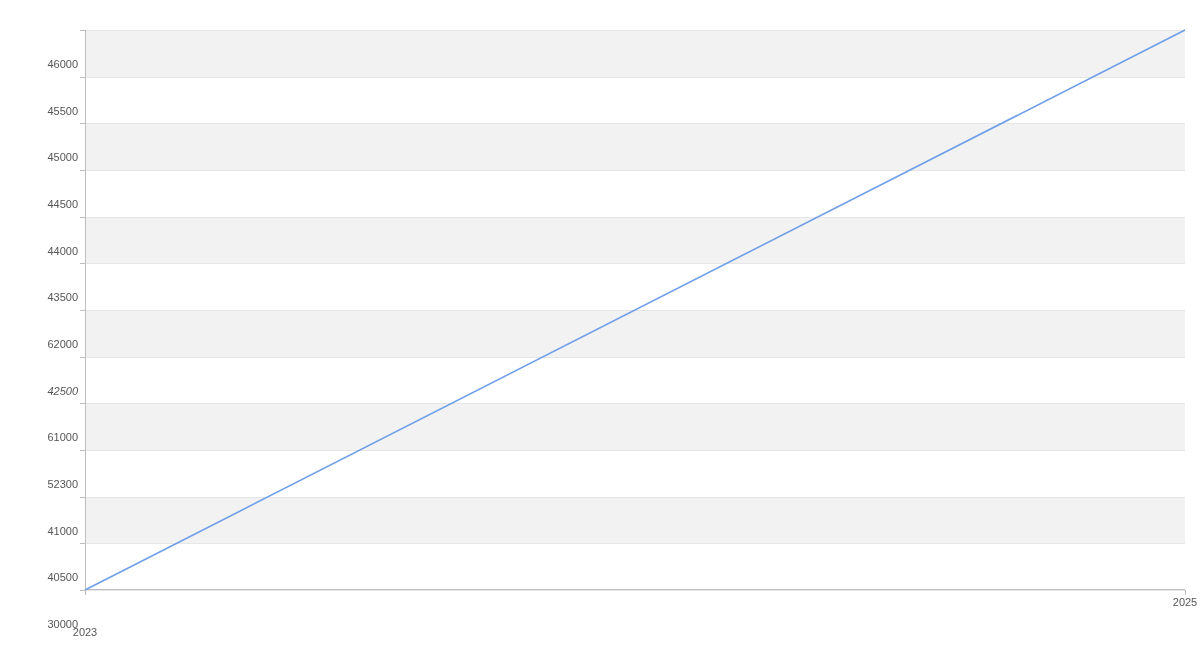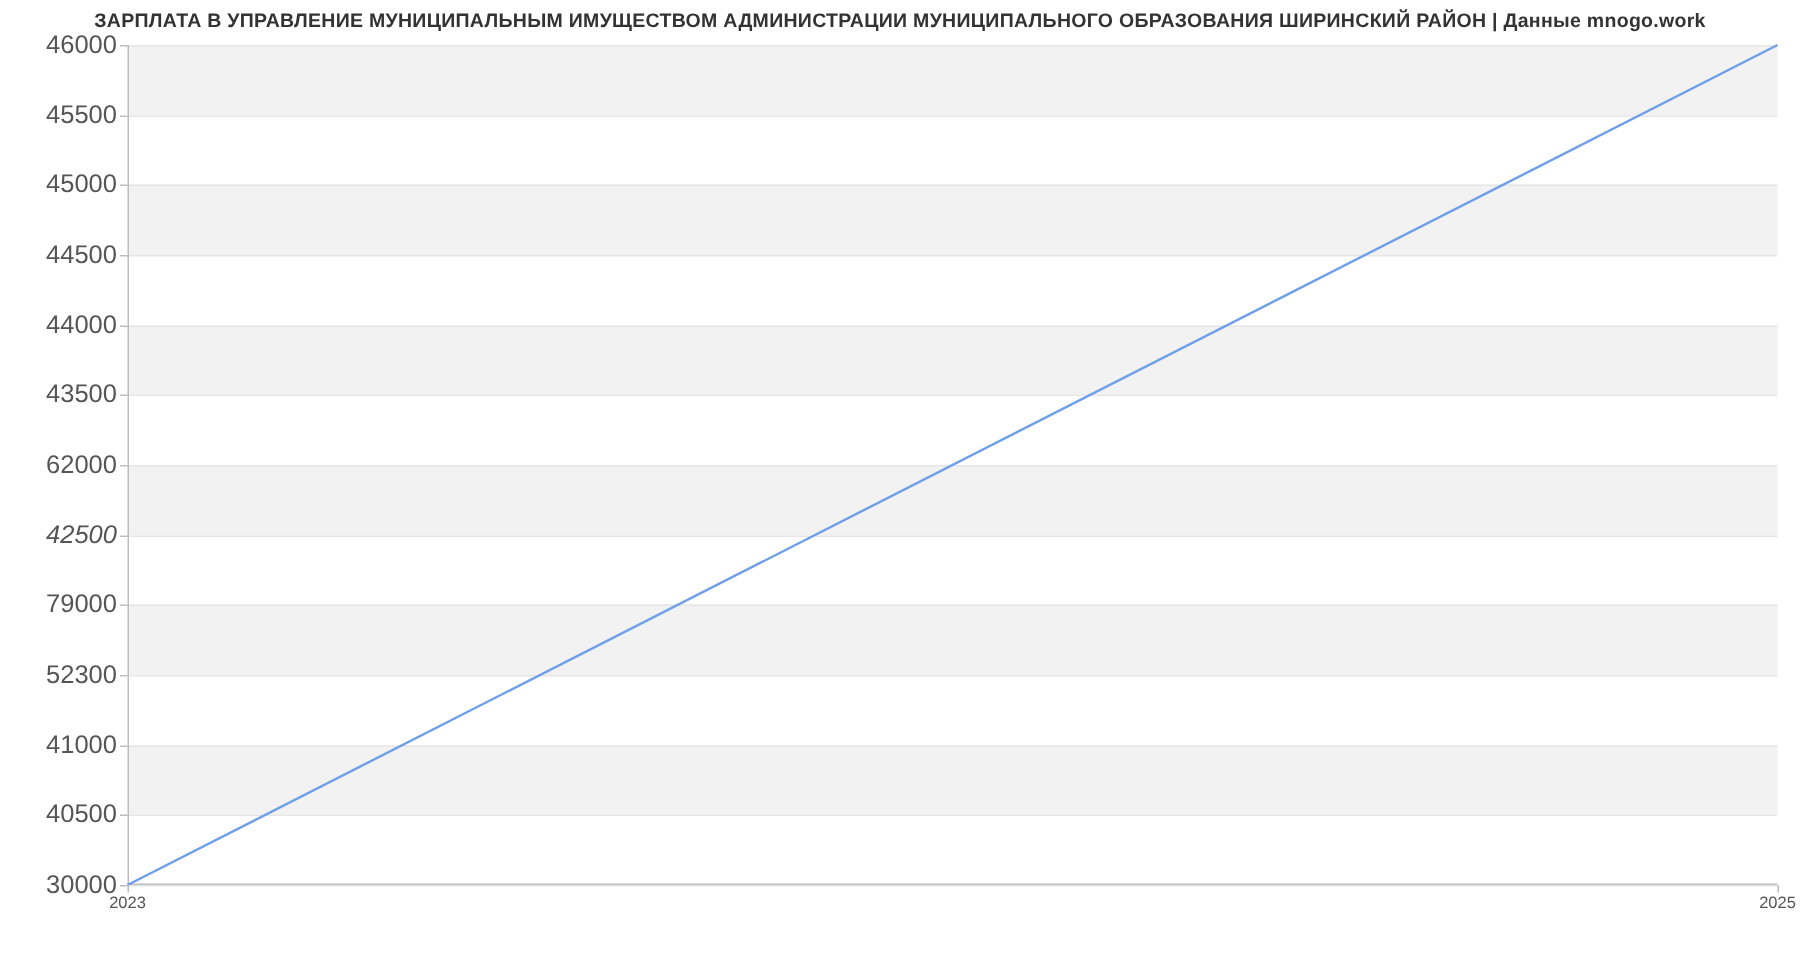--- a/index.html
+++ b/index.html
@@ -67,23 +67,24 @@
     right: 0;
     bottom: 0;
     height: 1px;
     background: #bdbdbd;
   }
   .y-label {
     position: absolute;
     right: 1122px;
     width: 70px;
     text-align: right;
-    font-size: 17px;
+    font-size: 11px;
     color: #555;
     transform: translateY(-50%);
+    margin-top: 34px;
   }
   .y-tick {
     position: absolute;
     width: 5px;
     height: 1px;
     background: #bdbdbd;
     left: 80px;
   }
   .x-label {
     position: absolute;
@@ -104,21 +105,20 @@
     inset: 0;
     width: 100%;
     height: 100%;
     overflow: visible;
   }
 </style>
 </head>
 <body>
 
 <div class="wrap">
-  <div class="title">ЗАРПЛАТА В УПРАВЛЕНИЕ МУНИЦИПАЛЬНЫМ ИМУЩЕСТВОМ АДМИНИСТРАЦИИ МУНИЦИПАЛЬНОГО ОБРАЗОВАНИЯ ШИРИНСКИЙ РАЙОН | Данные mnogo.work</div>
 
   <div class="plot">
     <div class="plot-bg"></div>
     <div id="bands">
         <div class="band" style="top: 466.667px; height: 46.6667px;"></div>
         <div class="band" style="top: 373.333px; height: 46.6667px;"></div>
         <div class="band" style="top: 280px; height: 46.6667px;"></div>
         <div class="band" style="top: 186.667px; height: 46.6667px;"></div>
         <div class="band" style="top: 93.3333px; height: 46.6667px;"></div>
         <div class="band" style="top: 0px; height: 46.6667px;"></div>
@@ -143,21 +143,21 @@
     <svg class="lines" id="svg-lines" preserveAspectRatio="none" viewBox="0 0 1100 560">
         <polyline points="0,560 1100,0" fill="none" stroke="#6f9fe8" stroke-width="1.6"></polyline>
       </svg>
   </div>
 
   <div id="y-labels">
       <div class="y-label" style="top: 590px;">30000</div>
       <div class="y-label" style="top: 543.333px;">40500</div>
       <div class="y-label" style="top: 496.667px;">41000</div>
       <div class="y-label" style="top: 450px;">52300</div>
-      <div class="y-label" style="top: 403.333px;">79000</div>
+      <div class="y-label" style="top: 403.333px;">61000</div>
       <div class="y-label" style="top: 356.667px; font-style: italic;">42500</div>
       <div class="y-label" style="top: 310px;">62000</div>
       <div class="y-label" style="top: 263.333px;">43500</div>
       <div class="y-label" style="top: 216.667px;">44000</div>
       <div class="y-label" style="top: 170px; text-align: right;">44500</div>
       <div class="y-label" style="top: 123.333px;">45000</div>
       <div class="y-label" style="top: 76.6667px;">45500</div>
       <div class="y-label" style="top: 30px;">46000</div>
     </div>
   <div id="y-ticks">
@@ -169,20 +169,20 @@
       <div class="y-tick" style="top: 356.667px;"></div>
       <div class="y-tick" style="top: 310px;"></div>
       <div class="y-tick" style="top: 263.333px;"></div>
       <div class="y-tick" style="top: 216.667px;"></div>
       <div class="y-tick" style="top: 170px;"></div>
       <div class="y-tick" style="top: 123.333px;"></div>
       <div class="y-tick" style="top: 76.6667px;"></div>
       <div class="y-tick" style="top: 30px;"></div>
     </div>
   <div id="x-labels">
-      <div class="x-label" style="left: 85px;">2023</div>
+      <div class="x-label" style="left: 85px; margin-top: 30px;">2023</div>
       <div class="x-label" style="left: 1185px;">2025</div>
     </div>
   <div id="x-ticks">
       <div class="x-tick" style="left: 85px;"></div>
       <div class="x-tick" style="left: 1185px;"></div>
     </div>
 </div>
 
 </body></html>

